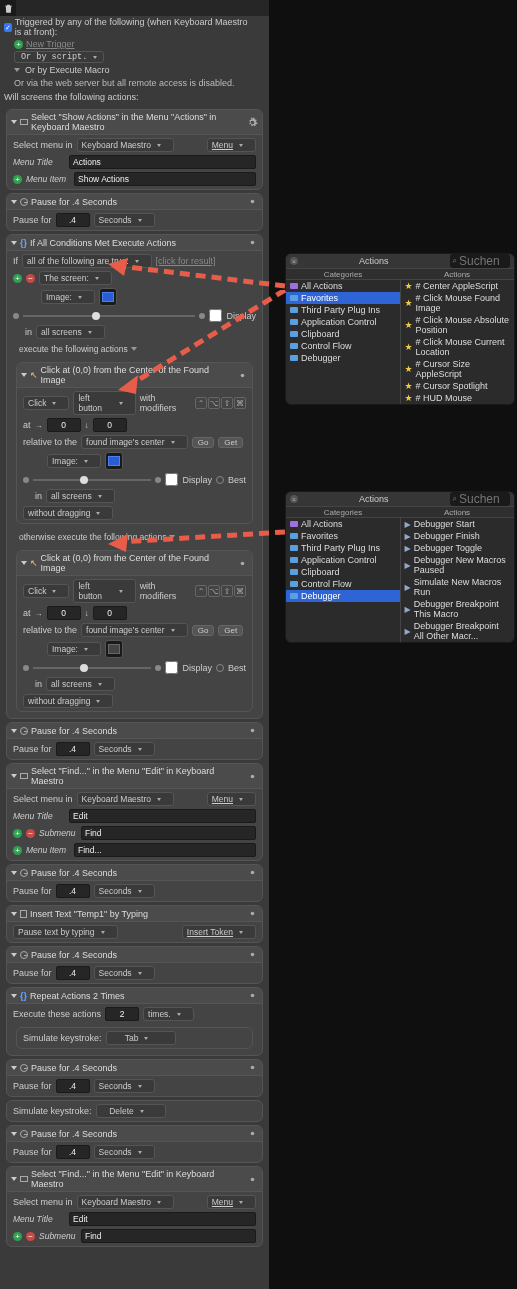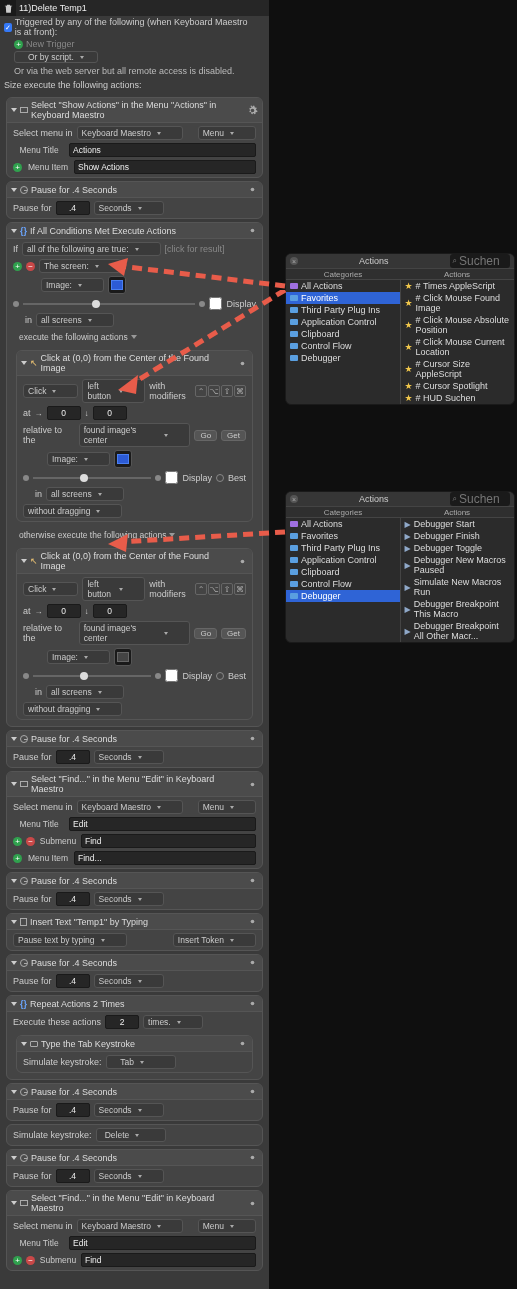--- a/index.html
+++ b/index.html
@@ -8,38 +8,38 @@
   .title-row { display: flex; align-items: center; height: 16px; background: #262626; }
   .trash { width:16px;height:16px;background:#1a1a1a;display:flex;align-items:center;justify-content:center;}
   .trash svg { width:11px;height:11px;fill:#ccc;}
   .title-field { flex:1; background:#262626; color:#eee; padding:1px 3px; border:none; font-size:9px; }
   .section { padding: 2px 4px 2px 14px; color:#bbb; }
   .check-row { display:flex;align-items:center;gap:3px;padding:1px 18px 1px 4px; }
   .checkbox { width:9px;height:9px;background:#3478f6;border-radius:2px;display:flex;align-items:center;justify-content:center;}
   .checkbox:after{content:"✓";color:#fff;font-size:7px;line-height:1;}
   .plus {width:9px;height:9px;border-radius:50%;background:#30a14e;color:#fff;font-size:8px;line-height:9px;text-align:center;}
   .minus {width:9px;height:9px;border-radius:50%;background:#c94848;color:#fff;font-size:8px;line-height:9px;text-align:center;}
-  .dim { color:#888; }
+  .dim { color:#888;text-decoration:underline; }
   .disabled { color:#777; }
   .tri { display:inline-block;width:0;height:0;border-style:solid;}
   .tri-down{border-width:4px 3px 0 3px;border-color:#999 transparent transparent transparent;margin-right:2px;}
   .or-row{display:flex;align-items:center;gap:3px;padding:1px 2px 1px 14px;}
   .action-list { padding: 2px; }
   .action { background:#444; border:1px solid #555; border-radius:6px; margin:3px 4px; overflow:hidden; }
   .action-hdr { display:flex;align-items:center;gap:3px;padding:2px 4px;background:#4b4b4b;border-bottom:1px solid #555; }
   .action-hdr .disc{width:0;height:0;border-style:solid;border-width:4px 3px 0;border-color:#ccc transparent transparent;}
   .action-hdr .title{flex:1;color:#ddd;font-size:9px;}
   .gear{width:11px;height:11px;}
   .gear svg{width:11px;height:11px;fill:#aaa;}
   .action-body{padding:3px 6px;display:flex;flex-direction:column;gap:3px;}
   .row{display:flex;align-items:center;gap:4px;}
-  .lbl{color:#ccc;font-size:8.5px;width:52px;text-align:center;}
+  .lbl{color:#ccc;font-size:8.5px;width:52px;text-align:left;font-style:italic;}
   .field{background:#262626;border:1px solid #1a1a1a;border-radius:2px;color:#eee;padding:1px 3px;flex:1;font-size:8.5px;}
   .field.sm{width:34px;flex:0 0 34px;text-align:center;}
-  .dd{background:#3a3a3a;border:1px solid #555;border-radius:3px;padding:1px 21px 1px 4px;color:#ccc;font-size:8.5px;position:relative;display:inline-flex;align-items:center;gap:3px;}
+  .dd{background:#3a3a3a;border:1px solid #555;border-radius:3px;padding:1px 12px 1px 4px;color:#ccc;font-size:8.5px;position:relative;display:inline-flex;align-items:center;gap:3px;}
   .dd:after{content:"";display:inline-block;width:0;height:0;border-style:solid;border-width:3px 2.5px 0;border-color:#aaa transparent transparent;margin-left:3px;}
   .radio{width:8px;height:8px;border:1px solid #888;border-radius:50%;display:inline-block;}
   .imgwell{width:18px;height:18px;background:#1a1a1a;border:1px solid #555;border-radius:3px;display:inline-flex;align-items:center;justify-content:center;}
   .imgwell .swatch{width:12px;height:10px;background:#2c5bd6;border:1px solid #4a7ff0;font-size:4px;color:#cfe;display:flex;align-items:center;justify-content:center;}
   .slider{display:flex;align-items:center;gap:4px;flex:1;}
   .slider .e{width:6px;height:6px;border-radius:50%;background:#888;}
   .track{flex:1;height:2px;background:#666;position:relative;}
   .thumb{width:8px;height:8px;background:#ddd;border-radius:50%;position:absolute;top:-3px;left:40%;}
   .go-btn{background:#555;border:1px solid #666;border-radius:3px;padding:0 5px;font-size:8px;color:#ccc;}
   .mod-group{display:flex;gap:1px;}
@@ -79,36 +79,39 @@
 </head>
 <body>
 
 <div class="editor">
   <div class="title-row">
     <span class="trash">
       <svg viewBox="0 0 24 24">
           <path d="M6 7h12l-1 14H7L6 7zm3-3h6l1 2H8l1-2zM4 6h16v1H4z"></path>
         </svg>
     </span>
-    <input class="title-field" value="11)Delete Temp1" style="">
   </div>
 
   <div class="check-row">
     <span class="checkbox"></span>
     <span>Triggered by any of the following (when Keyboard Maestro is at front):</span>
   </div>
   <div class="or-row">
       <span class="plus">+</span>
       <span class="dim">New Trigger</span>
     </div>
   <div class="or-row">
-      <span class="dd" style="padding:0 13px;">Or by script.</span>
+      <span class="dd" style="padding:0 6px;font-family:Liberation Mono, monospace;">Or by script.</span>
+    </div>
+  <div class="or-row">
+      <span class="tri tri-down"></span>
+      <span>Or by Execute Macro</span>
     </div>
   <div class="section">Or via the web server but all remote access is disabled.</div>
-  <div style="padding:2px 4px;">Size execute the following actions:</div>
+  <div style="padding:2px 4px;">Will screens the following actions:</div>
 
   <div class="action-list">
 
     <div class="action">
       <div class="action-hdr">
           <span class="disc"></span>
           <span class="menu-icon"></span>
           <span class="title">Select "Show Actions" in the Menu "Actions" in Keyboard Maestro</span>
           <span class="gear"><svg viewBox="0 0 24 24">
               <path d="M12 8a4 4 0 104 4 4 4 0 00-4-4zm9 4l2 1-1 3-2-1a8 8 0 01-2 2l1 2-3 1-1-2h-2l-1 2-3-1 1-2a8 8 0 01-2-2l-2 1-1-3 2-1v-2l-2-1 1-3 2 1a8 8 0 012-2L7 2l3-1 1 2h2l1-2 3 1-1 2a8 8 0 012 2l2-1 1 3-2 1z"></path>
@@ -440,28 +443,20 @@
               <path d="M12 8a4 4 0 104 4 4 4 0 00-4-4z"></path>
             </svg></span>
         </div>
       <div class="action-body">
         <div class="row">
             <span>Execute these actions</span>
             <input class="field sm" value="2" style="">
             <span class="dd">times.</span>
           </div>
         <div class="action nested">
-          <div class="action-hdr">
-              <span class="disc"></span>
-              <span class="kb-icon"></span>
-              <span class="title">Type the Tab Keystroke</span>
-              <span class="gear"><svg viewBox="0 0 24 24">
-                  <path d="M12 8a4 4 0 104 4 4 4 0 00-4-4z"></path>
-                </svg></span>
-            </div>
           <div class="action-body">
               <div class="row">
                 <span>Simulate keystroke:</span>
                 <span class="dd" style="min-width:70px;justify-content:center">Tab</span>
               </div>
             </div>
         </div>
       </div>
     </div>
 
@@ -584,21 +579,21 @@
           <span>Control Flow</span>
         </div>
         <div class="li">
           <span class="folder"></span>
           <span>Debugger</span>
         </div>
       </div>
     <div class="col" id="p1acts">
         <div class="li">
           <span class="star">★</span>
-          <span># Times AppleScript</span>
+          <span># Center AppleScript</span>
         </div>
         <div class="li">
           <span class="star">★</span>
           <span># Click Mouse Found Image</span>
         </div>
         <div class="li">
           <span class="star">★</span>
           <span># Click Mouse Absolute Position</span>
         </div>
         <div class="li">
@@ -608,21 +603,21 @@
         <div class="li">
           <span class="star">★</span>
           <span># Cursor Size AppleScript</span>
         </div>
         <div class="li">
           <span class="star">★</span>
           <span># Cursor Spotlight</span>
         </div>
         <div class="li">
           <span class="star">★</span>
-          <span># HUD Suchen</span>
+          <span># HUD Mouse</span>
         </div>
       </div>
   </div>
 </div>
 
 <div class="panel" style="left:285px;top:491px;width:230px;">
   <div class="panel-hdr">
     <span class="panel-close">×</span>
     <span class="panel-title">Actions</span>
     <span class="panel-search">

